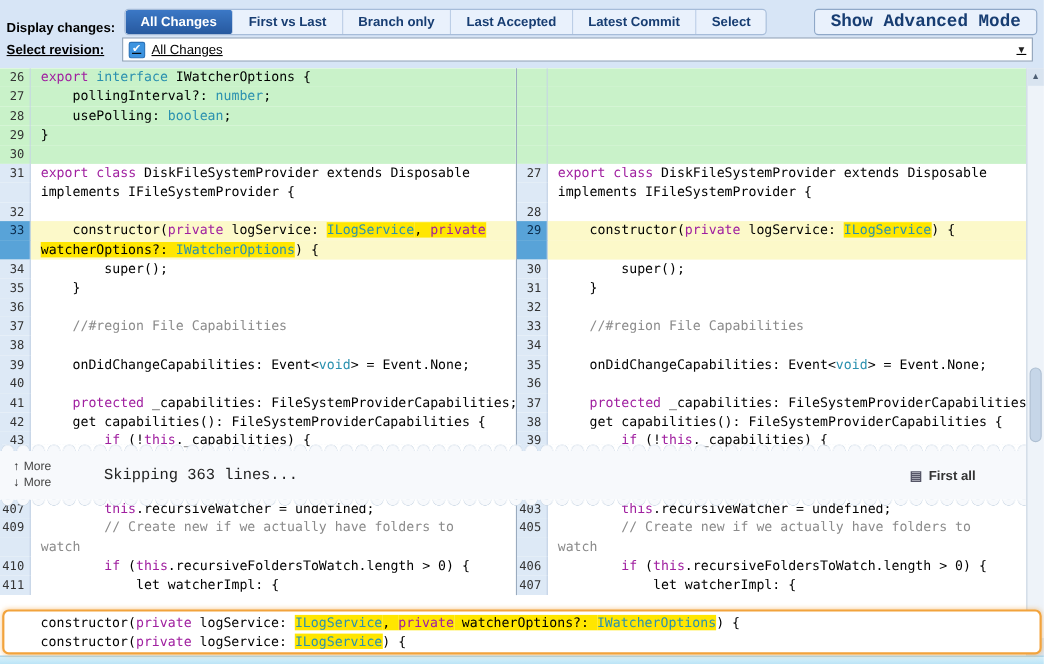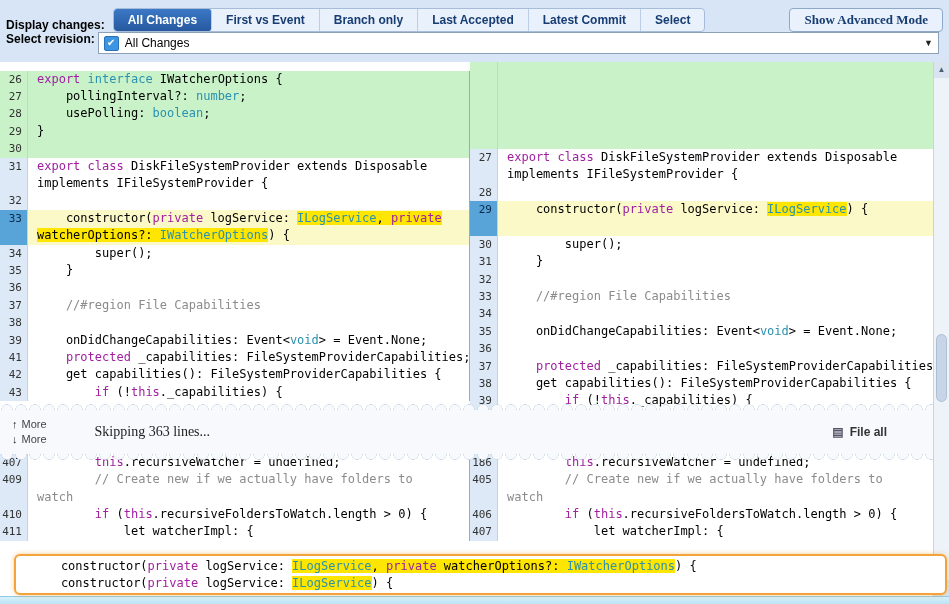--- a/index.html
+++ b/index.html
@@ -7,22 +7,22 @@
        font-family:"Liberation Sans",sans-serif;position:relative;font-size:12px;}
   
   .header{background:var(--header-bg,#d7e5f6);}
   .toolbar{height:32px;display:flex;align-items:flex-end;padding:0 6px;gap:8px;}
   .lbl{font-weight:bold;color:#000;white-space:nowrap;}
   .tabs{display:flex;background:#e9f1fc;border:1px solid #a6bcd9;border-radius:4px;height:22px;overflow:hidden;}
   .tab{padding:0 14px;line-height:22px;color:#173d72;font-weight:bold;border-right:1px solid #bccee6;cursor:default;white-space:nowrap;}
   .tab:last-child{border-right:none;}
   .tab.active{background:linear-gradient(#3b78c6,#27599f);color:#fff;border-radius:3px;}
   .adv{margin-left:auto;height:24px;padding:0 14px;background:#e9f1fc;border:1px solid #8fa8c8;
-       border-radius:4px;color:#173d72;font-weight:bold;font-size:13px;font-family:Liberation Serif, serif;}
-  .revbar{height:26px;display:flex;padding:0 6px 4px 6px;gap:3px;}
+       border-radius:4px;color:#173d72;font-weight:bold;font-size:16px;font-family:Liberation Mono, monospace;}
+  .revbar{height:26px;display:flex;align-items:center;padding:0 6px 4px 6px;gap:16px;text-decoration:underline;}
   .dropdown{flex:1;height:20px;background:#fff;border:1px solid #8ca0b8;display:flex;align-items:center;
             gap:6px;padding:0 5px;margin-right:4px;}
   .cbx{width:13px;height:13px;background:#3d94e0;border:1px solid #2a72b8;color:#fff;font-size:10px;
        line-height:12px;text-align:center;border-radius:2px;flex:0 0 13px;}
   .dd-arrow{margin-left:auto;font-size:9px;color:#222;}
   
   .diff{position:relative;width:949px;height:546px;background:#fff;}
   .diff-content{width:933px;}
   .panes{display:flex;align-items:center;}
   .pane{overflow:hidden;}
@@ -45,26 +45,26 @@
   .skip::before{content:"";position:absolute;left:0;right:0;top:-6px;height:6px;
     background-image:radial-gradient(circle at 7px 6px,#f7f9fc 5px,#c9d6e4 5.5px,rgba(0,0,0,0) 6px);
     background-size:14px 6px;}
   .skip::after{content:"";position:absolute;left:0;right:0;bottom:-6px;height:6px;
     background-image:radial-gradient(circle at 7px 0px,#f7f9fc 5px,#c9d6e4 5.5px,rgba(0,0,0,0) 6px);
     background-size:14px 6px;}
   .skip-inner{display:flex;align-items:center;height:100%;padding:0 12px;}
   .more-col{display:flex;flex-direction:column;gap:3px;font-size:11px;color:#444;}
   .more{display:flex;align-items:center;gap:4px;cursor:pointer;}
   .more .arrow{font-size:11px;color:#222;}
-  .skip-text{font-family:Liberation Serif, serif;font-size:14px;color:#222;margin-left:48px;}
+  .skip-text{font-family:Liberation Mono, monospace;font-size:14px;color:#222;margin-left:48px;}
   .showall{margin-left:auto;margin-right:34px;display:flex;align-items:center;gap:6px;color:#333;font-weight:bold;cursor:pointer;}
   .showall .icon{font-size:12px;color:#556;}
   
-  .overlay{position:absolute;left:14px;right:2px;bottom:13px;background:#fff;z-index:5;
-           border:2px solid var(--orange,#f2a33c);border-radius:6px;padding:2px 16px;
+  .overlay{position:absolute;left:2px;right:2px;bottom:13px;background:#fff;z-index:5;
+           border:2px solid var(--orange,#f2a33c);border-radius:6px;padding:2px 4px;
            box-shadow:0 0 5px rgba(242,163,60,.55);}
   .ov-line{font-family:"DejaVu Sans Mono","Liberation Mono",monospace;font-size:12px;height:16.5px;
            line-height:16.5px;white-space:pre;color:#000;}
   
   .hstrip{position:absolute;left:0;right:0;bottom:0;height:12px;z-index:3;
           background:linear-gradient(#d8f1fc,#a9dcf2);border-top:1px solid #8fc8e6;box-sizing:border-box;}
   .vscroll{position:absolute;top:0;right:0;bottom:12px;width:16px;background:#eef3f9;
            border-left:1px solid #c8d4e2;box-sizing:border-box;z-index:2;}
   .sb-btn{position:absolute;left:0;right:0;height:16px;background:#d9e4f0;color:#4e5f74;
           font-size:8px;text-align:center;line-height:16px;cursor:pointer;}
@@ -74,21 +74,21 @@
             border:1px solid #aebfd2;border-radius:7px;cursor:pointer;}
 </style>
 </head>
 <body>
 
 <div class="header">
   <div class="toolbar">
     <span class="lbl">Display changes:</span>
     <div class="tabs" id="tabs">
         <div class="tab active">All Changes</div>
-        <div class="tab">First vs Event</div>
+        <div class="tab">First vs Last</div>
         <div class="tab">Branch only</div>
         <div class="tab">Last Accepted</div>
         <div class="tab">Latest Commit</div>
         <div class="tab">Select</div>
       </div>
     <button class="adv">Show Advanced Mode</button>
   </div>
   <div class="revbar">
     <span class="lbl">Select revision:</span>
     <div class="dropdown">
@@ -112,20 +112,21 @@
           <div class="row"><span class="ln"></span><span class="code"><span>implements IFileSystemProvider {</span></span></div>
           <div class="row"><span class="ln">32</span><span class="code"></span></div>
           <div class="row changed cur"><span class="ln">33</span><span class="code"><span>    constructor(</span><span class="tok-k">private</span><span> logService: </span><span class="tok-t tok-h">ILogService</span><span class="tok-h">, </span><span class="tok-k tok-h">private</span></span></div>
           <div class="row changed cur"><span class="ln"></span><span class="code"><span class="tok-h">watcherOptions?: </span><span class="tok-t tok-h">IWatcherOptions</span><span>) {</span></span></div>
           <div class="row"><span class="ln">34</span><span class="code"><span>        super();</span></span></div>
           <div class="row"><span class="ln">35</span><span class="code"><span>    }</span></span></div>
           <div class="row"><span class="ln">36</span><span class="code"></span></div>
           <div class="row"><span class="ln">37</span><span class="code"><span class="tok-c">    //#region File Capabilities</span></span></div>
           <div class="row"><span class="ln">38</span><span class="code"></span></div>
           <div class="row"><span class="ln">39</span><span class="code"><span>    onDidChangeCapabilities: Event&lt;</span><span class="tok-t">void</span><span>&gt; = Event.None;</span></span></div>
+          <div class="row"><span class="ln">40</span><span class="code"></span></div>
           <div class="row"><span class="ln">41</span><span class="code"><span>    </span><span class="tok-k">protected</span><span> _capabilities: FileSystemProviderCapabilities;</span></span></div>
           <div class="row"><span class="ln">42</span><span class="code"><span>    get capabilities(): FileSystemProviderCapabilities {</span></span></div>
           <div class="row"><span class="ln">43</span><span class="code"><span>        </span><span class="tok-k">if</span><span> (!</span><span class="tok-k">this</span><span>._capabilities) {</span></span></div>
         </div>
       <div class="pane right" id="pane-rt">
           <div class="row added"><span class="ln"></span><span class="code"></span></div>
           <div class="row added"><span class="ln"></span><span class="code"></span></div>
           <div class="row added"><span class="ln"></span><span class="code"></span></div>
           <div class="row added"><span class="ln"></span><span class="code"></span></div>
           <div class="row added"><span class="ln"></span><span class="code"></span></div>
@@ -154,34 +155,34 @@
             <span>More</span>
           </div>
           <div class="more">
             <span class="arrow">↓</span>
             <span>More</span>
           </div>
         </div>
         <div class="skip-text">Skipping 363 lines...</div>
         <div class="showall">
           <span class="icon">▤</span>
-          <span>File all</span>
+          <span>First all</span>
         </div>
       </div>
     </div>
     <div class="panes">
       <div class="pane left" id="pane-lb">
           <div class="row"><span class="ln">407</span><span class="code"><span>        </span><span class="tok-k">this</span><span>.recursiveWatcher = undefined;</span></span></div>
           <div class="row"><span class="ln">409</span><span class="code"><span class="tok-c">        // Create new if we actually have folders to</span></span></div>
           <div class="row"><span class="ln"></span><span class="code"><span class="tok-c">watch</span></span></div>
           <div class="row"><span class="ln">410</span><span class="code"><span>        </span><span class="tok-k">if</span><span> (</span><span class="tok-k">this</span><span>.recursiveFoldersToWatch.length &gt; 0) {</span></span></div>
           <div class="row"><span class="ln">411</span><span class="code"><span>            let watcherImpl: {</span></span></div>
         </div>
       <div class="pane right" id="pane-rb">
-          <div class="row"><span class="ln">186</span><span class="code"><span>        </span><span class="tok-k">this</span><span>.recursiveWatcher = undefined;</span></span></div>
+          <div class="row"><span class="ln">403</span><span class="code"><span>        </span><span class="tok-k">this</span><span>.recursiveWatcher = undefined;</span></span></div>
           <div class="row"><span class="ln">405</span><span class="code"><span class="tok-c">        // Create new if we actually have folders to</span></span></div>
           <div class="row"><span class="ln"></span><span class="code"><span class="tok-c">watch</span></span></div>
           <div class="row"><span class="ln">406</span><span class="code"><span>        </span><span class="tok-k">if</span><span> (</span><span class="tok-k">this</span><span>.recursiveFoldersToWatch.length &gt; 0) {</span></span></div>
           <div class="row"><span class="ln">407</span><span class="code"><span>            let watcherImpl: {</span></span></div>
         </div>
     </div>
   </div>
 
   <div class="overlay" id="overlay-lines">
       <div class="ov-line"><span>    constructor(</span><span class="tok-k">private</span><span> logService: </span><span class="tok-t tok-h">ILogService</span><span class="tok-h">, </span><span class="tok-k tok-h">private</span><span class="tok-h"> watcherOptions?: </span><span class="tok-t tok-h">IWatcherOptions</span><span>) {</span></div>

